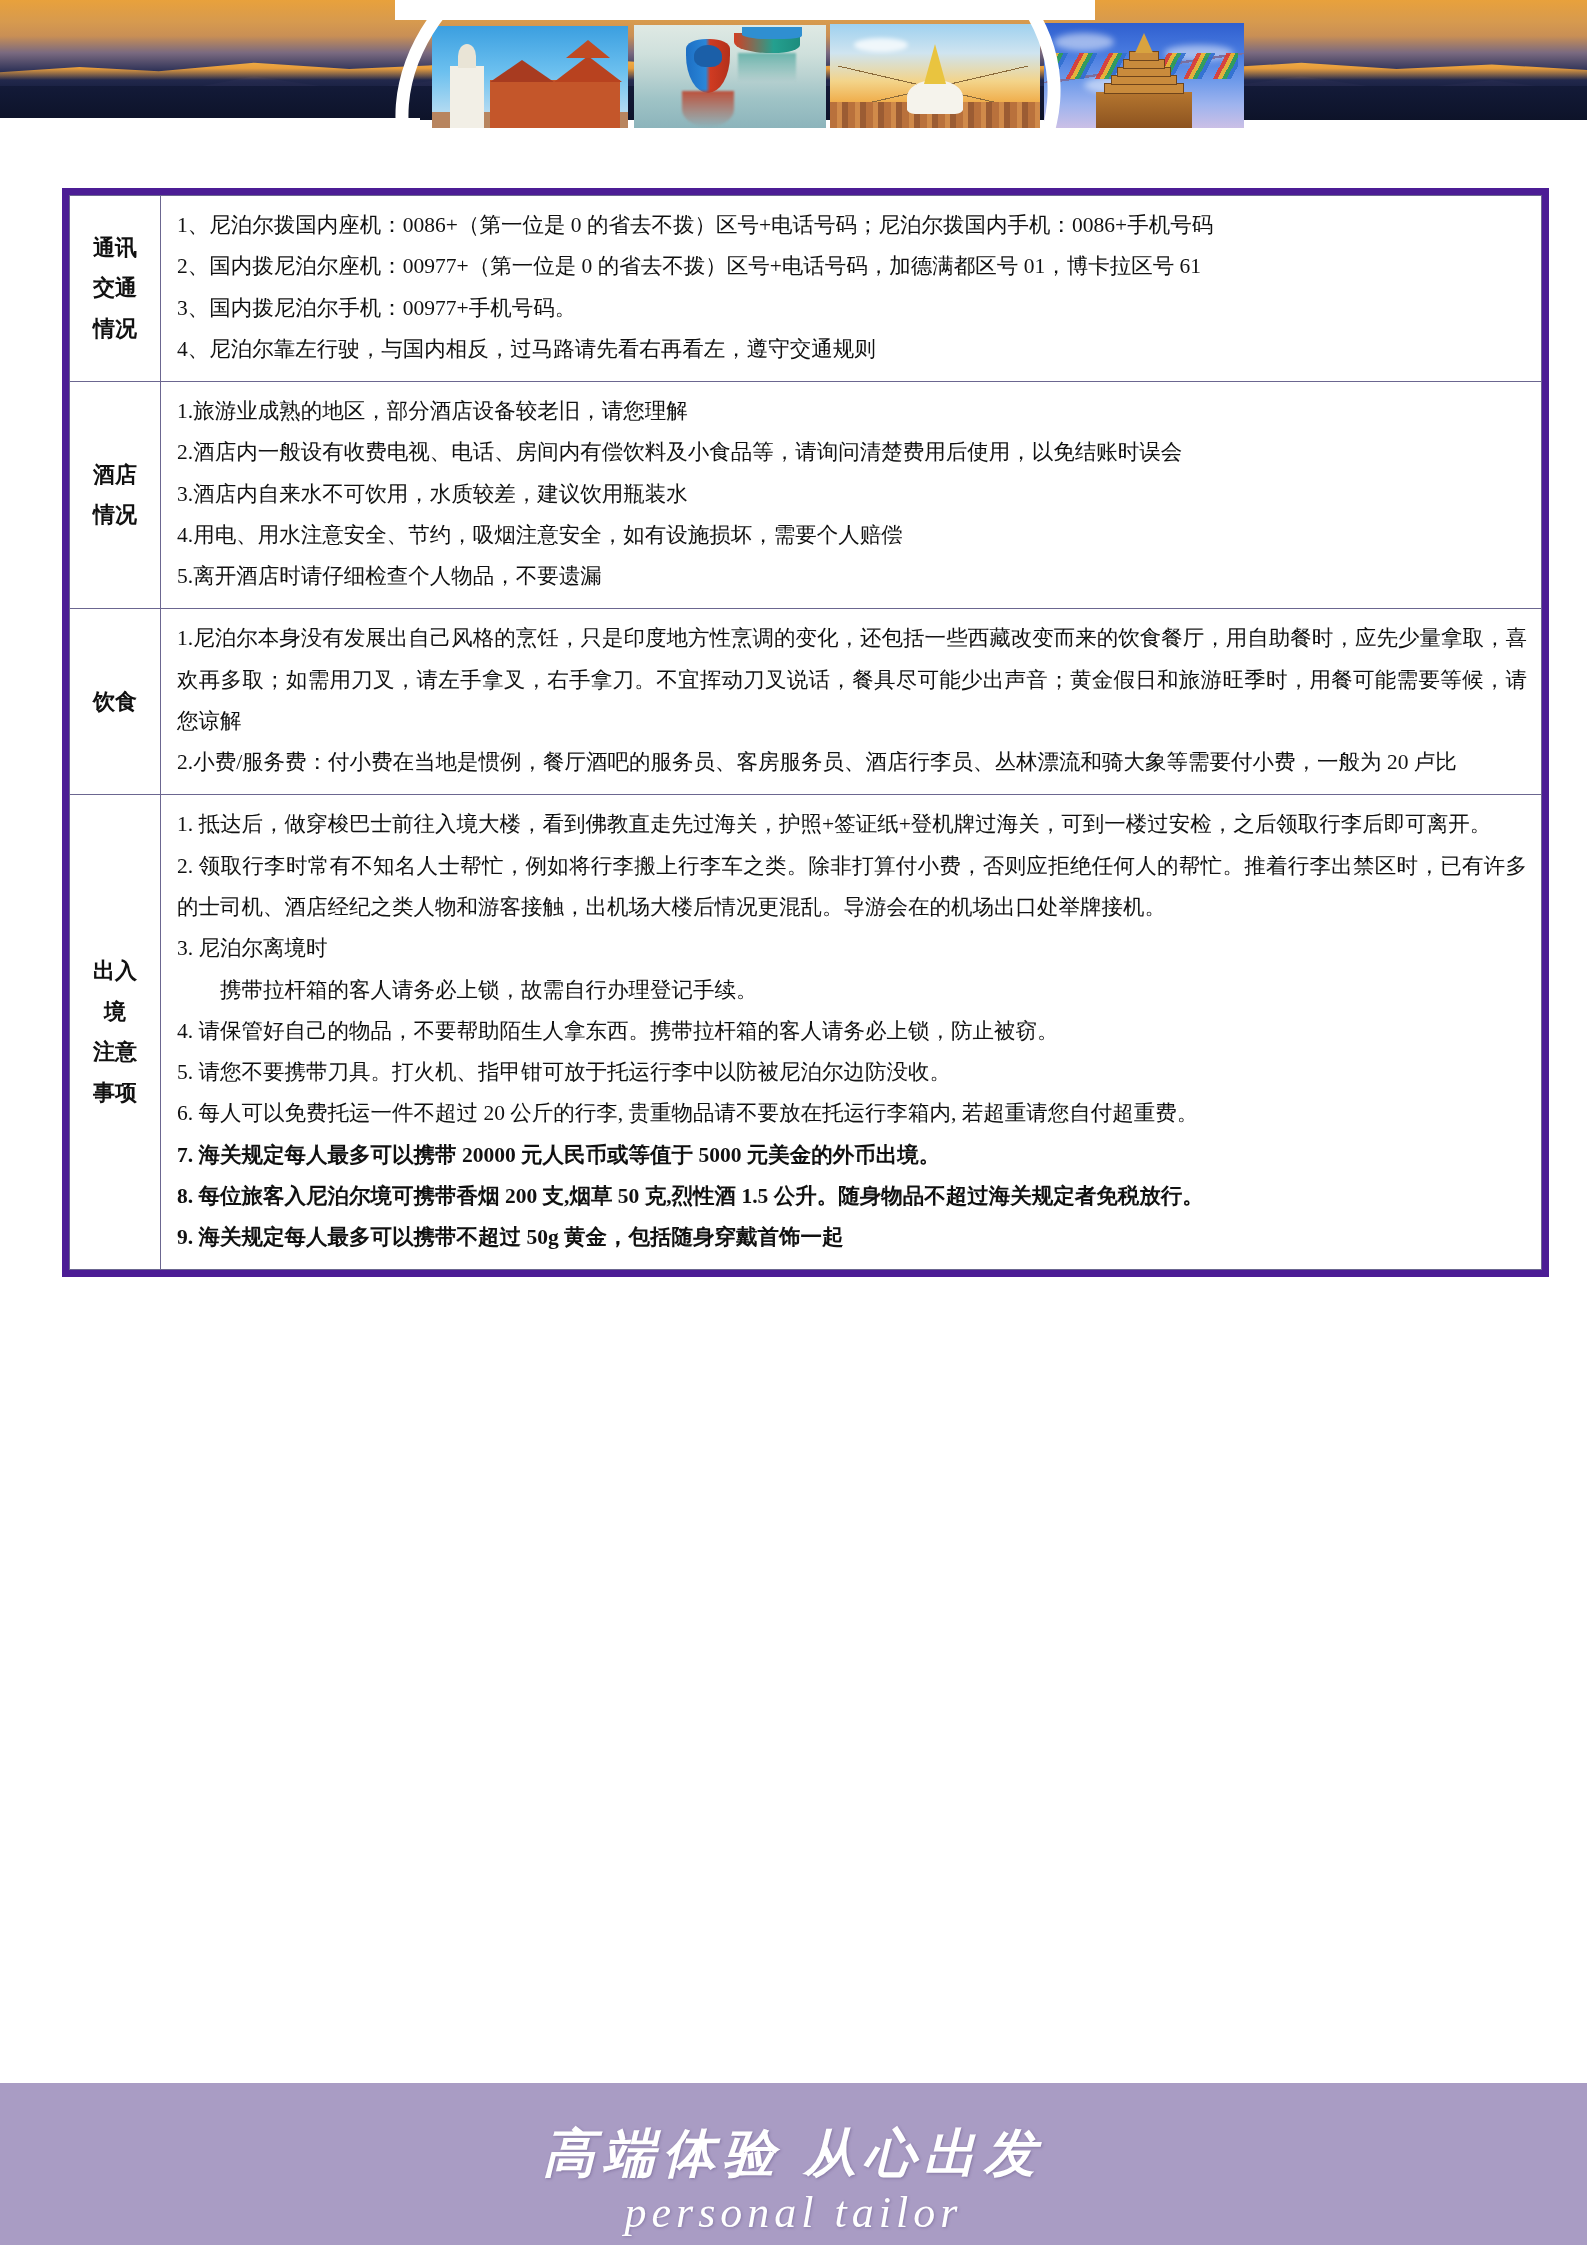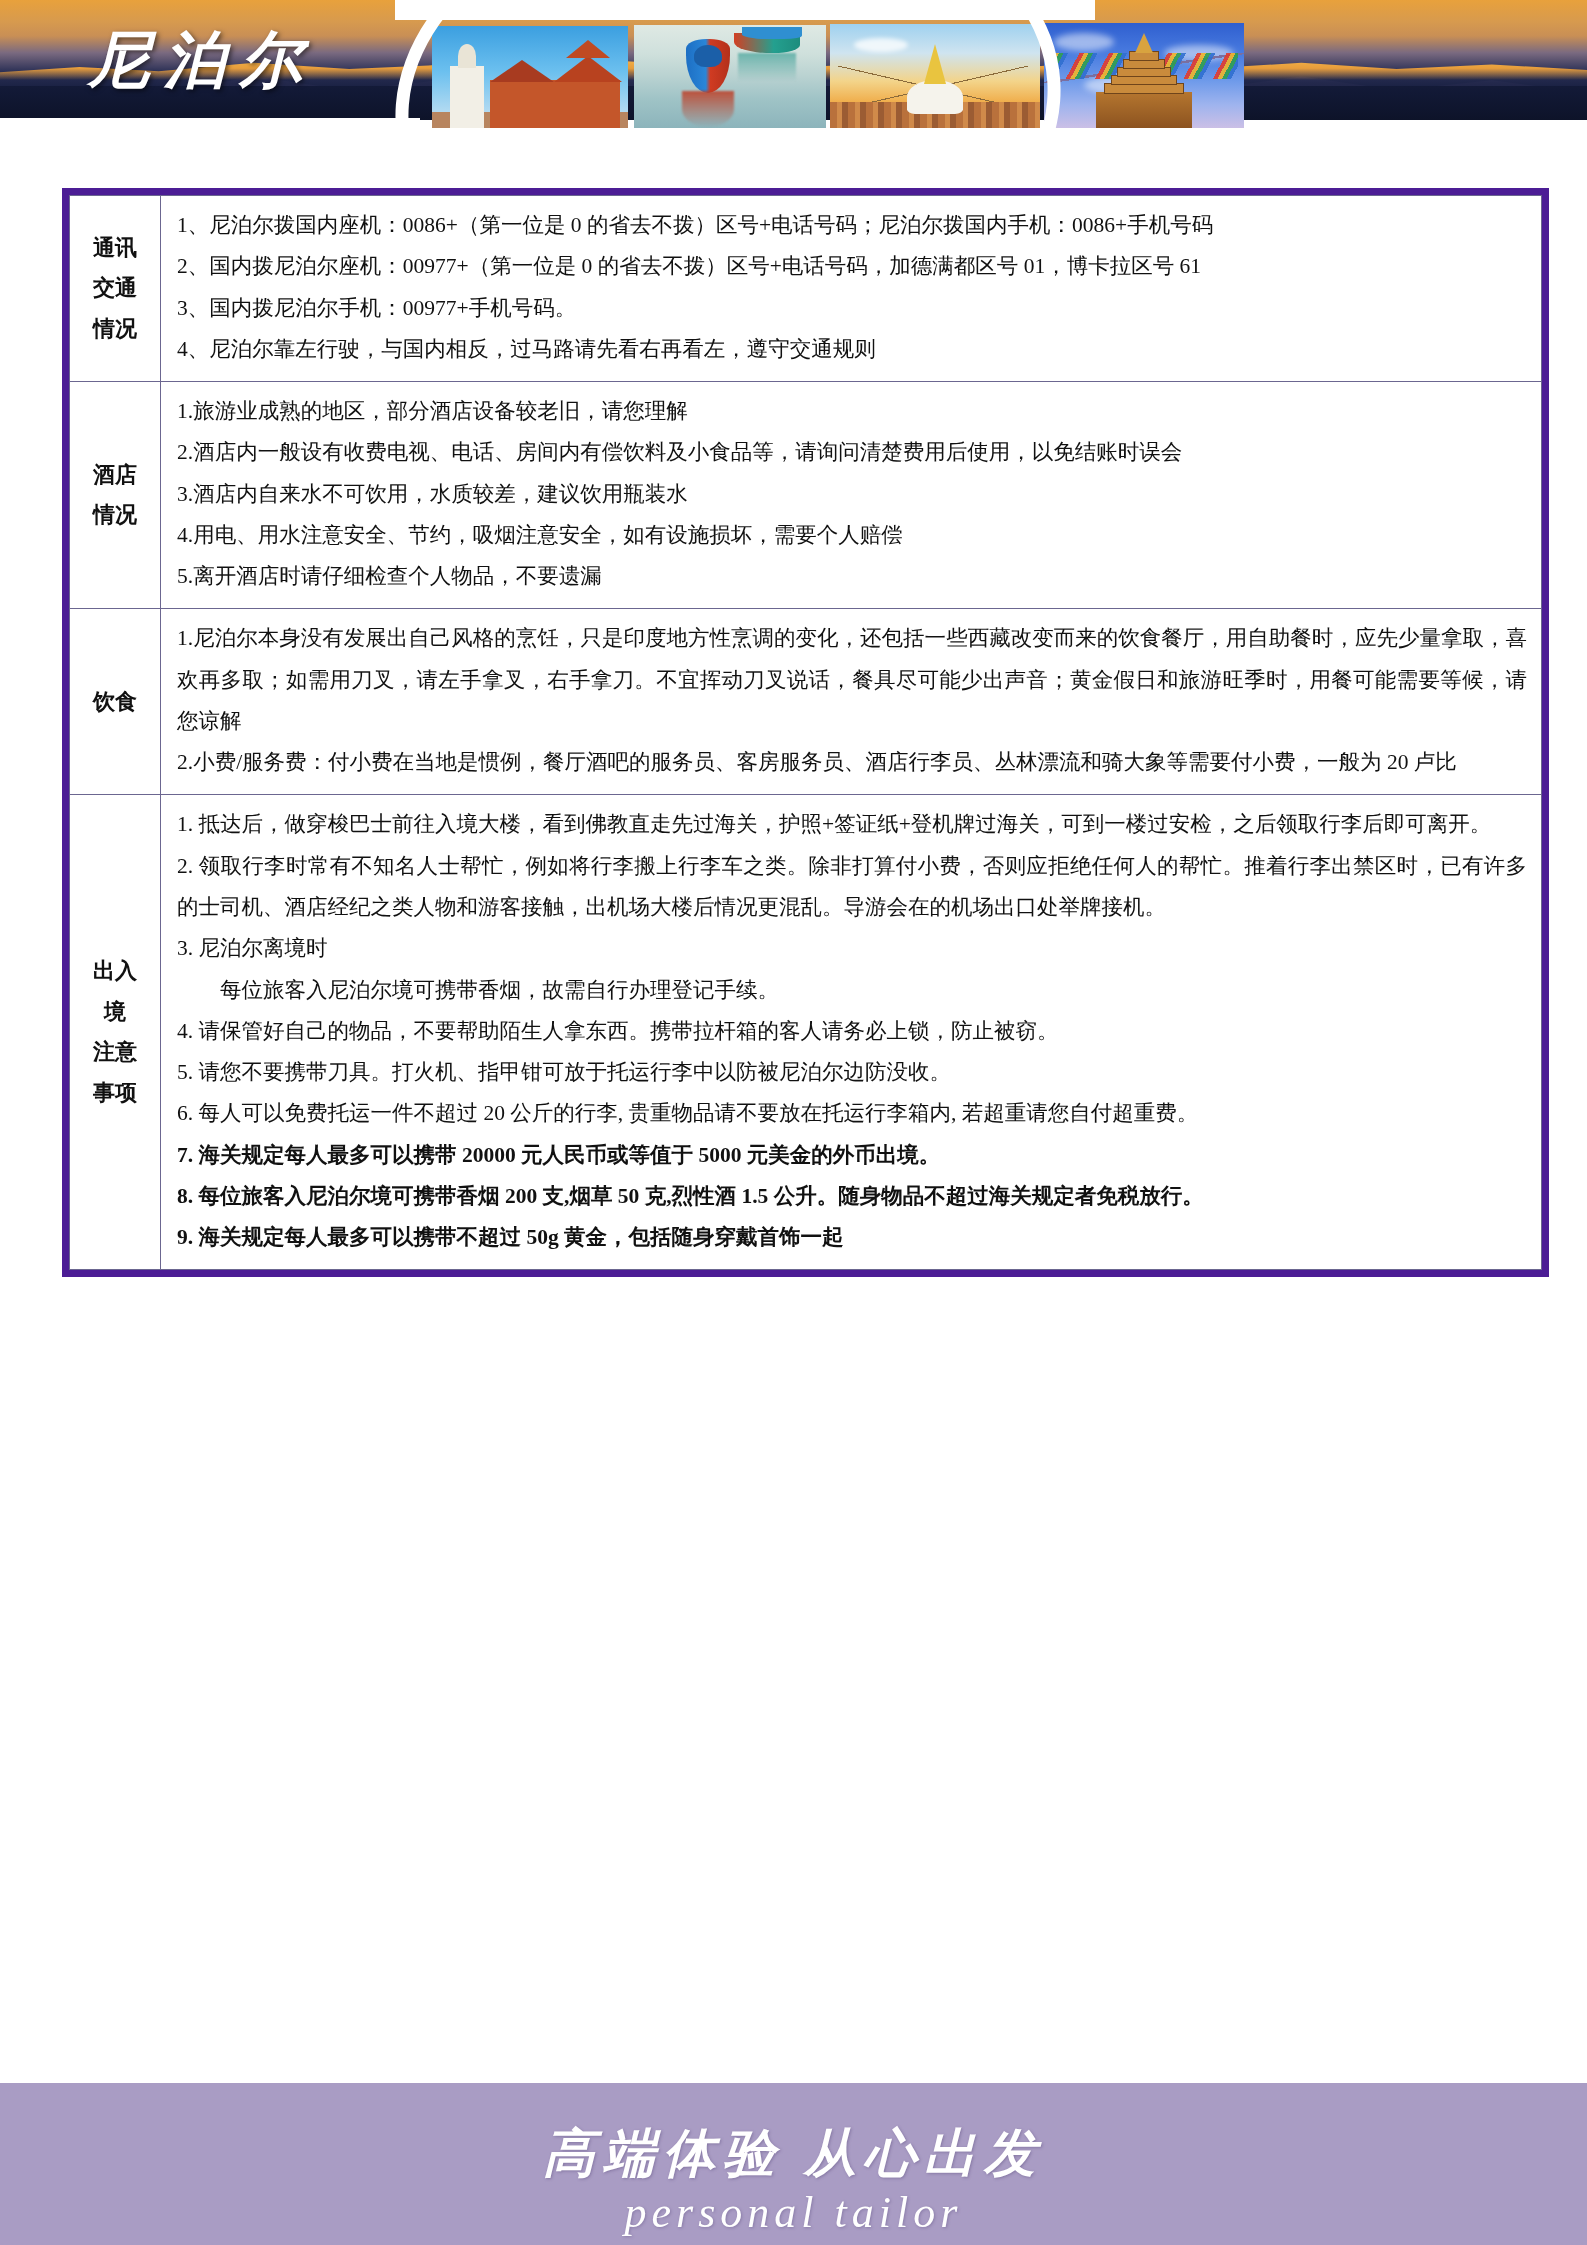--- a/index.html
+++ b/index.html
@@ -161,21 +161,20 @@
 </head>
 <body>
 
 <div class="header">
   <div class="mountain-bg">
     <div class="ridge"></div>
     <div class="ridge-snow"></div>
     <div class="dark-base"></div>
   </div>
 
-  <div class="title-cn">尼泊尔</div>
 
   <div class="photo p1">
     <div class="sky"></div>
     <div class="ground"></div>
     <div class="tmpB"></div>
     <div class="roofA"></div>
     <div class="roofB"></div>
     <div class="roofC"></div>
     <div class="tmpA"></div>
   </div>
@@ -261,21 +260,21 @@
           <td class="label">
             <div>出入</div>
             <div>境</div>
             <div>注意</div>
             <div>事项</div>
           </td>
           <td class="content">
             <p>1. 抵达后，做穿梭巴士前往入境大楼，看到佛教直走先过海关，护照+签证纸+登机牌过海关，可到一楼过安检，之后领取行李后即可离开。</p>
             <p>2. 领取行李时常有不知名人士帮忙，例如将行李搬上行李车之类。除非打算付小费，否则应拒绝任何人的帮忙。推着行李出禁区时，已有许多的士司机、酒店经纪之类人物和游客接触，出机场大楼后情况更混乱。导游会在的机场出口处举牌接机。</p>
             <p>3. 尼泊尔离境时</p>
-            <p class="indent">每位旅客入尼泊尔境可携带香烟，故需自行办理登记手续。</p>
+            <p class="indent">携带拉杆箱的客人请务必上锁，故需自行办理登记手续。</p>
             <p>4. 请保管好自己的物品，不要帮助陌生人拿东西。携带拉杆箱的客人请务必上锁，防止被窃。</p>
             <p>5. 请您不要携带刀具。打火机、指甲钳可放于托运行李中以防被尼泊尔边防没收。</p>
             <p>6. 每人可以免费托运一件不超过 20 公斤的行李, 贵重物品请不要放在托运行李箱内, 若超重请您自付超重费。</p>
             <p class="bold">7. 海关规定每人最多可以携带 20000 元人民币或等值于 5000 元美金的外币出境。</p>
             <p class="bold">8. 每位旅客入尼泊尔境可携带香烟 200 支,烟草 50 克,烈性酒 1.5 公升。随身物品不超过海关规定者免税放行。</p>
             <p class="bold">9. 海关规定每人最多可以携带不超过 50g 黄金，包括随身穿戴首饰一起</p>
           </td>
         </tr>
       </tbody>
   </table>

